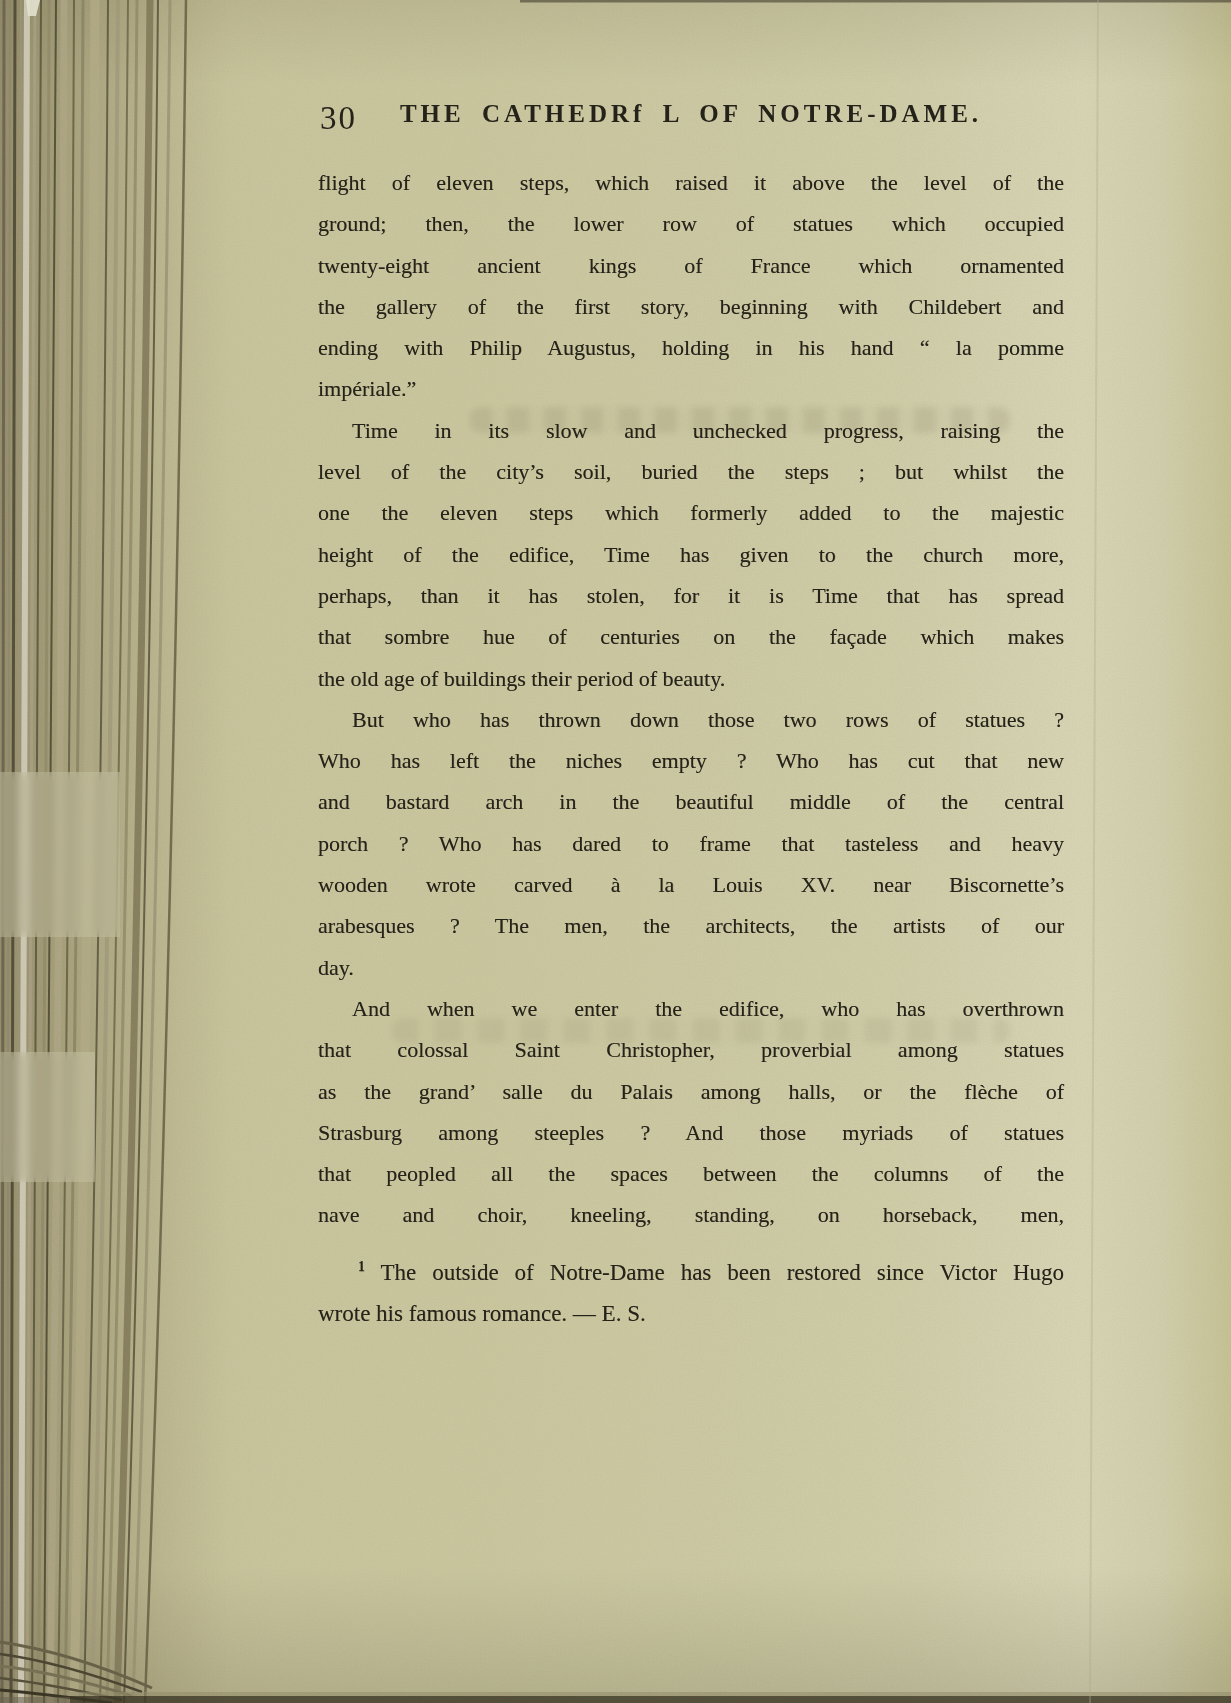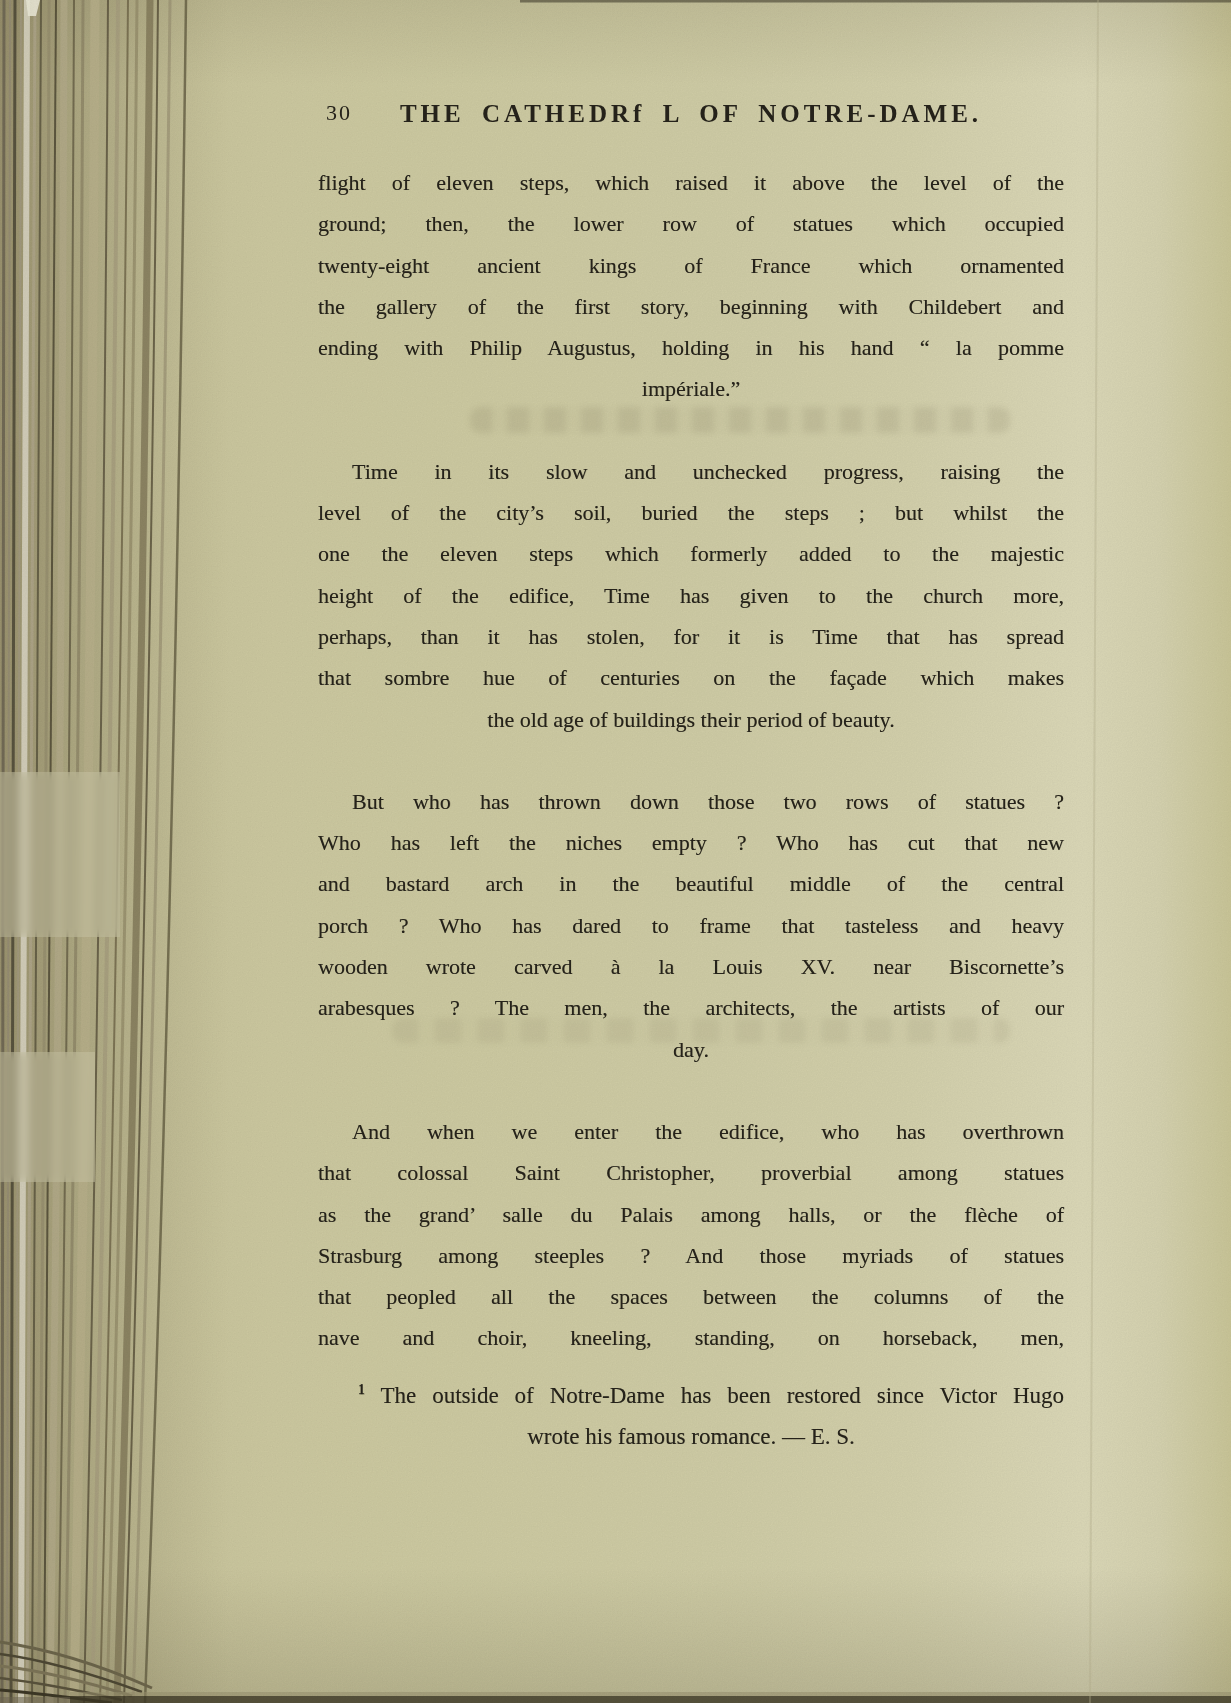--- a/index.html
+++ b/index.html
@@ -7,27 +7,27 @@
     position:relative;width:1231px;height:1703px;overflow:hidden;
     font-family:"Liberation Serif","DejaVu Serif",serif;
     color:var(--ink,#25221a);
     background:
       linear-gradient(180deg, rgba(110,102,70,.14) 0%, rgba(0,0,0,0) 5%, rgba(0,0,0,0) 92%, rgba(80,74,50,.18) 100%),
       linear-gradient(90deg, #b2ab84 0%, #c3bf96 6%, #cbc79e 13%, #cfcBA2 22%, #d0cda4 38%, #d2cfa8 58%, #d6d3ae 74%, #dedbba 88%, #d8d5b2 94%, #ccc89a 100%);
   }
   .edges{position:absolute;left:0;top:0;pointer-events:none;}
   .textblock{position:absolute;left:318px;top:96px;width:746px;}
   .runhead{position:relative;height:42px;}
-  .pagenum{position:absolute;left:8px;top:4px;font-size:22px;letter-spacing:2px;}
+  .pagenum{position:absolute;left:2px;top:4px;font-size:33px;letter-spacing:2px;}
   .title{text-align:center;font-weight:700;font-size:25px;letter-spacing:4px;word-spacing:7px;padding-top:4px;}
   .bodytext{margin-top:24px;font-size:22px;line-height:41.3px;
     text-shadow:0.3px 0.4px 0.6px rgba(40,36,22,.38);}
-  .line{height:41.3px;text-align:center;}
+  .line{height:41.3px;}
   .line.j{text-align:justify;text-align-last:justify;}
-  .para.ind .line:first-child{text-indent:34px;margin-top:41px;}
+  .para.ind .line:first-child{text-indent:34px;}
   .it{}
   .sup{vertical-align:super;font-size:0.6em;line-height:0;font-weight:700;}
   .footnote{margin-top:17px;font-size:23px;line-height:40.5px;
     text-shadow:0.3px 0.3px 0.5px rgba(40,36,22,.35);}
   .footnote .line:first-child{text-indent:40px;}
   .smudge{position:absolute;pointer-events:none;filter:blur(3px);border-radius:10px;}
   .ghost1{left:470px;top:407px;width:540px;height:26px;opacity:.45;
     background:repeating-linear-gradient(90deg, rgba(118,111,82,.35) 0 22px, rgba(118,111,82,.06) 22px 37px);}
   .ghost2{left:392px;top:1018px;width:618px;height:25px;opacity:.34;
     background:repeating-linear-gradient(90deg, rgba(118,111,82,.33) 0 26px, rgba(118,111,82,.05) 26px 43px);}

